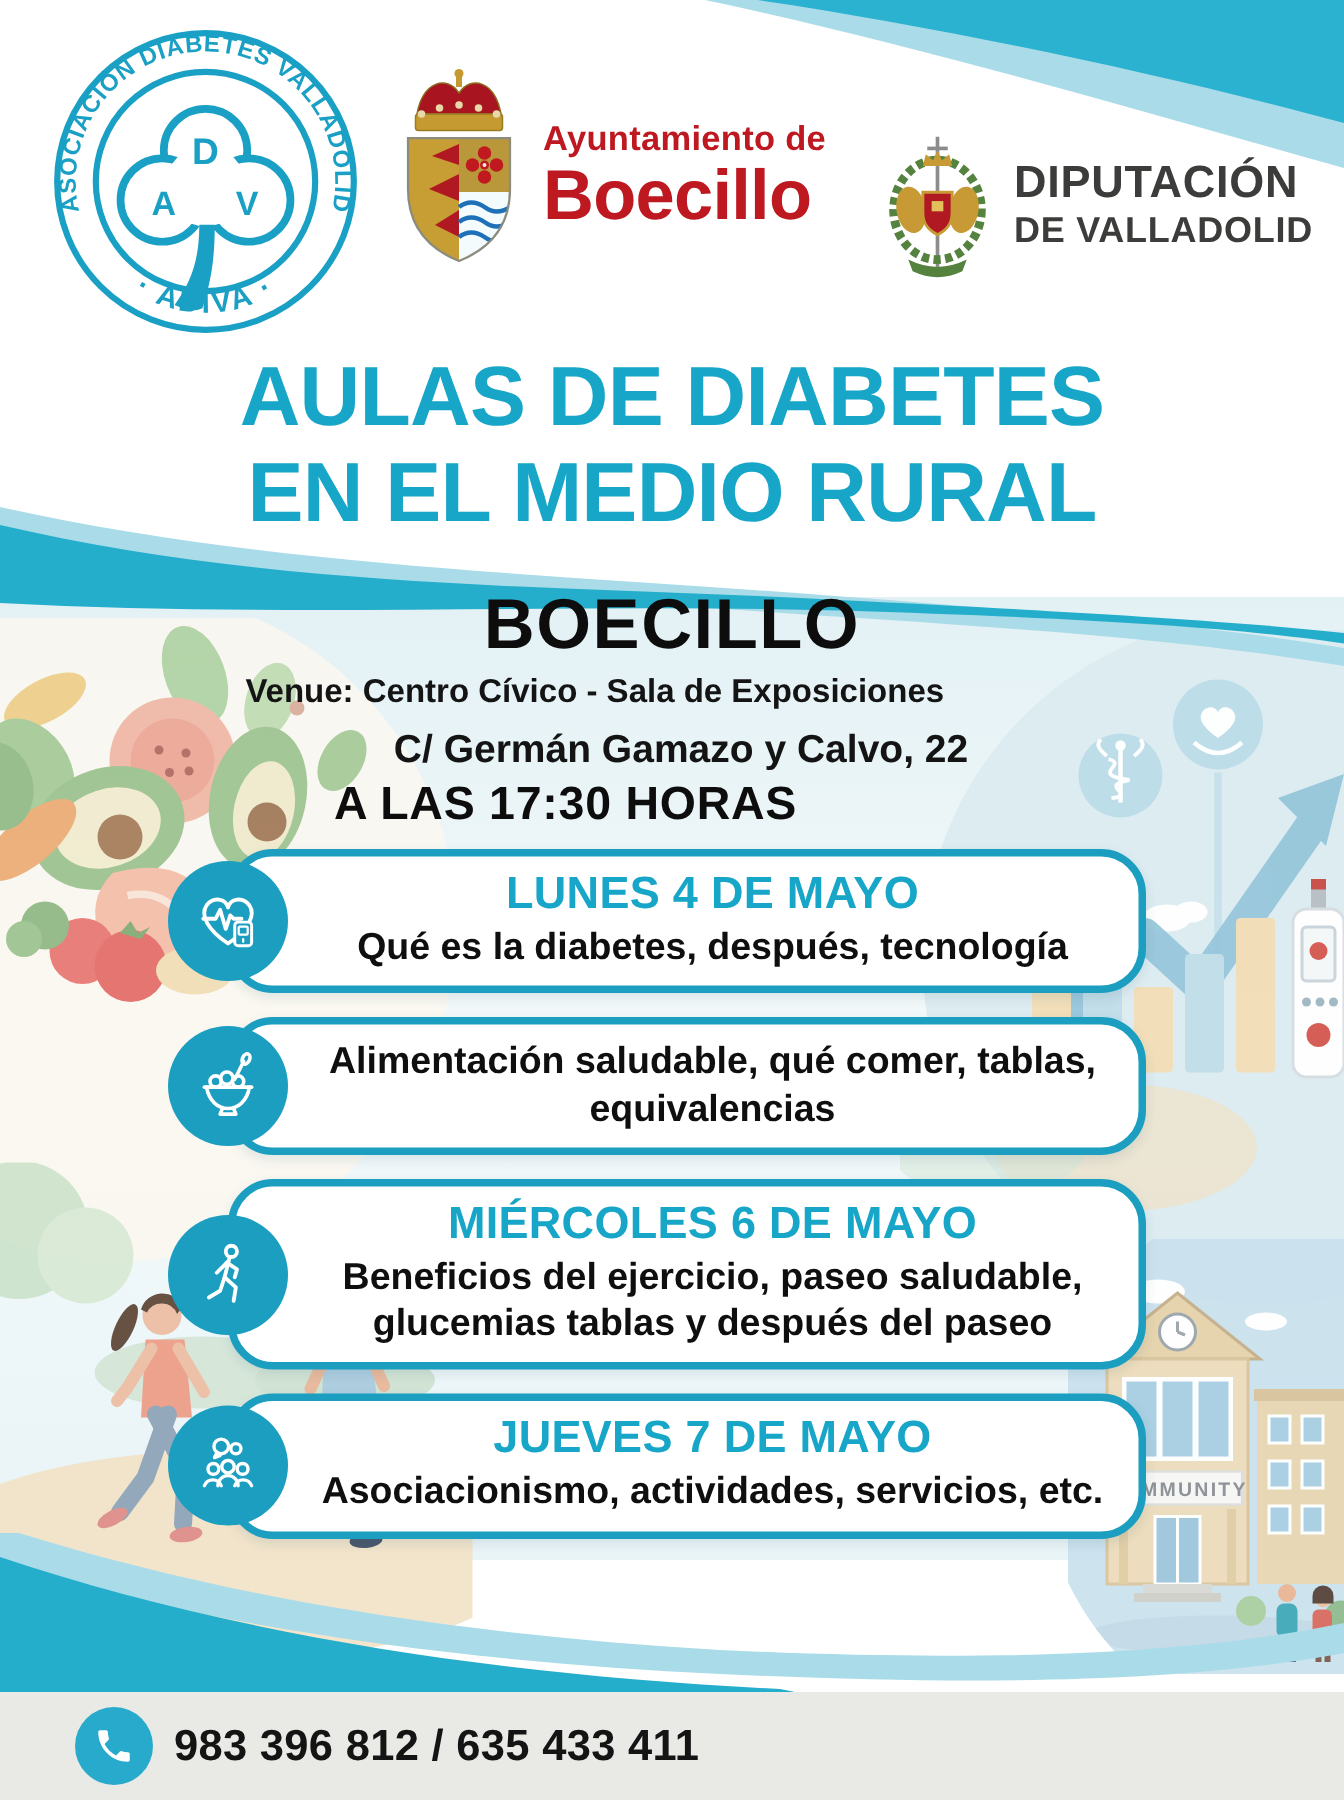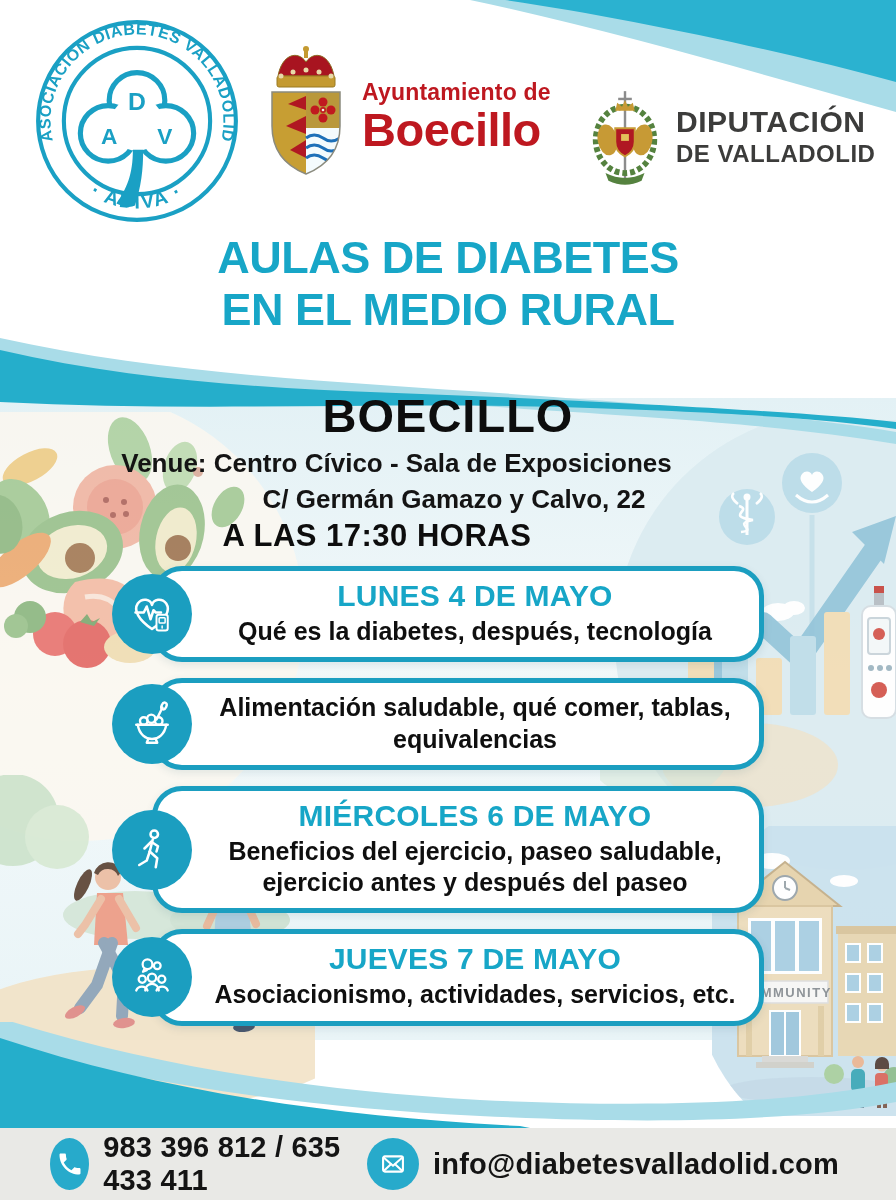--- a/index.html
+++ b/index.html
@@ -20,23 +20,23 @@
   .logo-group { display:flex; align-items:center; gap:12px; }
   .boecillo { left:262px; top:46px; }
   .boecillo .l1 { font-size:23px; font-weight:700; color:#be1820; letter-spacing:.2px; }
   .boecillo .l2 { font-size:47px; font-weight:800; color:#be1820; letter-spacing:-.5px; line-height:1.02; }
   .diputacion { left:586px; top:84px; }
   .diputacion .l1 { font-size:30px; font-weight:800; color:#3c3c3b; letter-spacing:.5px; }
   .diputacion .l2 { font-size:24px; font-weight:800; color:#3c3c3b; letter-spacing:.5px; margin-top:1px; }
 
   
   .title { left:0; top:232px; width:896px; text-align:center;
-           font-size:45px; font-weight:800; color:#17a6c7; line-height:1.15; letter-spacing:-.5px; }
+           font-size:56px; font-weight:800; color:#17a6c7; line-height:1.15; letter-spacing:-.5px; }
   .town    { left:0; top:388px;  width:896px; text-align:center; font-size:47px; font-weight:800; color:#0d0d0d; letter-spacing:1px; }
-  .venue   { left:0; top:448px;  width:793px; text-align:center; font-size:26px; font-weight:700; color:#141414; }
+  .venue   { left:0; top:448px;  width:793px; text-align:center; font-size:22px; font-weight:700; color:#141414; }
   .address { left:6px; top:484px;  width:896px; text-align:center; font-size:26px; font-weight:700; color:#141414; }
   .timeln  { left:0; top:518px;  width:754px; text-align:center; font-size:31px; font-weight:800; color:#0d0d0d; letter-spacing:.5px; }
 
   
   .cards { left:152px; top:566px; width:612px; display:flex; flex-direction:column; gap:16px; }
   .card { position:relative; background:#fff; border:5px solid #1b9ec0; border-radius:30px;
           padding:7px 14px 10px 48px; text-align:center;
           box-shadow:0 3px 8px rgba(10,70,90,.10); }
   .card-icon { position:absolute; left:-45px; top:50%; transform:translateY(-50%);
                width:80px; height:80px; border-radius:50%; background:#1b9ec0;
@@ -379,21 +379,21 @@
         <svg width="48" height="48" viewBox="0 0 64 64" fill="none" stroke="#fff" stroke-width="3.4" stroke-linecap="round" stroke-linejoin="round">
           <circle cx="35" cy="11" r="5"></circle>
           <path d="M33,18 L29,34"></path>
           <path d="M31,21 L22,30"></path>
           <path d="M31,21 L40,27 L38,34"></path>
           <path d="M29,34 L39,43 L37,55"></path>
           <path d="M29,34 L25,46 L15,52"></path>
         </svg>
       </div>
       <div class="card-day">MIÉRCOLES 6 DE MAYO</div>
-      <div class="card-topic">Beneficios del ejercicio, paseo saludable, ejercicio antes y después del paseo</div>
+      <div class="card-topic">Beneficios del ejercicio, paseo saludable, glucemias tablas y después del paseo</div>
     </div>
 
     <div class="card">
       <div class="card-icon">
         <svg width="48" height="48" viewBox="0 0 64 64" fill="none" stroke="#fff" stroke-width="3" stroke-linecap="round" stroke-linejoin="round">
           <circle cx="26" cy="15" r="6.5"></circle>
           <path d="M22,21 l-2,4 l5,-2"></path>
           <circle cx="39" cy="17" r="4.5"></circle>
           <circle cx="32" cy="33" r="5.5"></circle>
           <path d="M23,50 a9,9 0 0 1 18,0"></path>
@@ -411,25 +411,15 @@
 
   <div class="footer">
     <div class="contact">
       <div class="round-icon">
         <svg width="28" height="28" viewBox="0 0 24 24">
           <path fill="#ffffff" d="M6.62 10.79c1.44 2.83 3.76 5.14 6.59 6.59l2.2-2.21c.27-.27.67-.36 1.02-.24 1.12.37 2.33.57 3.57.57.55 0 1 .45 1 1V20c0 .55-.45 1-1 1-9.39 0-17-7.61-17-17 0-.55.45-1 1-1h3.5c.55 0 1 .45 1 1 0 1.25.2 2.45.57 3.57.11.35.03.74-.25 1.02l-2.2 2.2z"></path>
         </svg>
       </div>
       <div class="txt">983 396 812 / 635 433 411</div>
     </div>
-    <div class="contact">
-      <div class="round-icon">
-        <svg width="28" height="28" viewBox="0 0 24 24" fill="none" stroke="#ffffff" stroke-width="1.8" stroke-linecap="round" stroke-linejoin="round">
-          <rect x="3.5" y="5.5" width="17" height="13" rx="1.5"></rect>
-          <path d="M4,6.5 L12,13.5 L20,6.5"></path>
-          <path d="M4.2,17.8 L10.2,12.2 M19.8,17.8 L13.8,12.2"></path>
-        </svg>
-      </div>
-      <div class="txt">info@diabetesvalladolid.com</div>
-    </div>
   </div>
 
 </div>
 
 </body></html>

